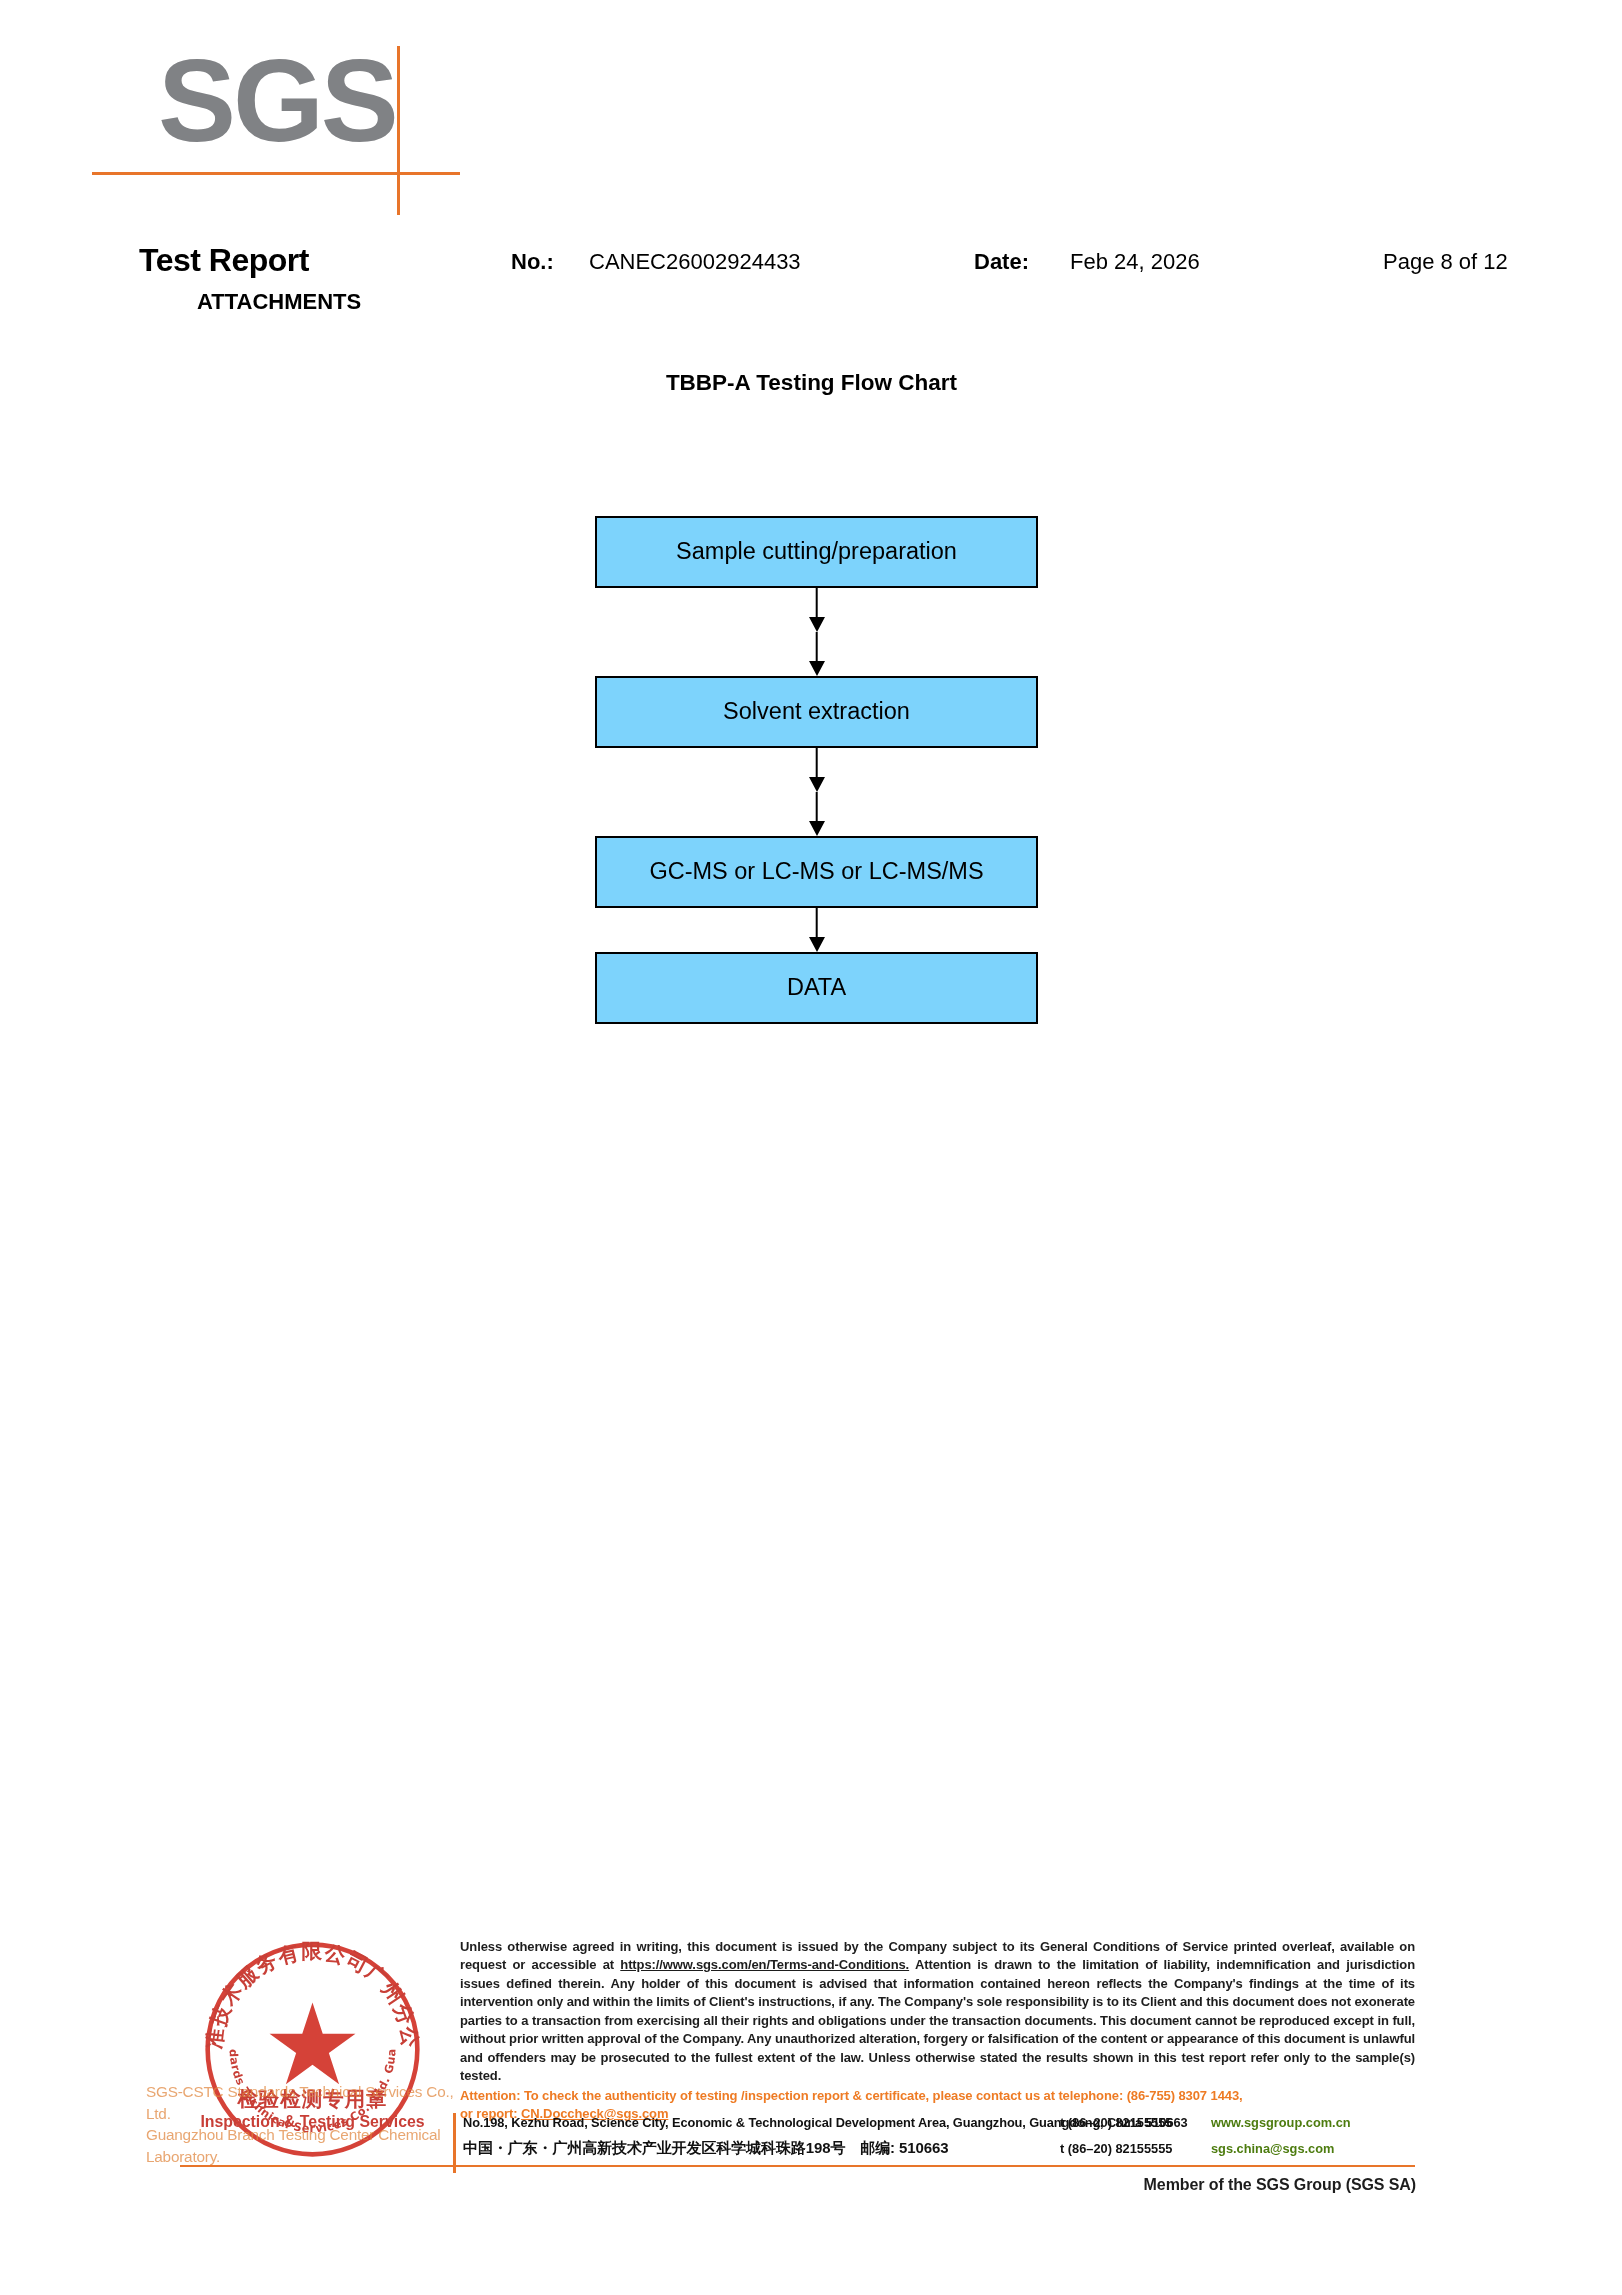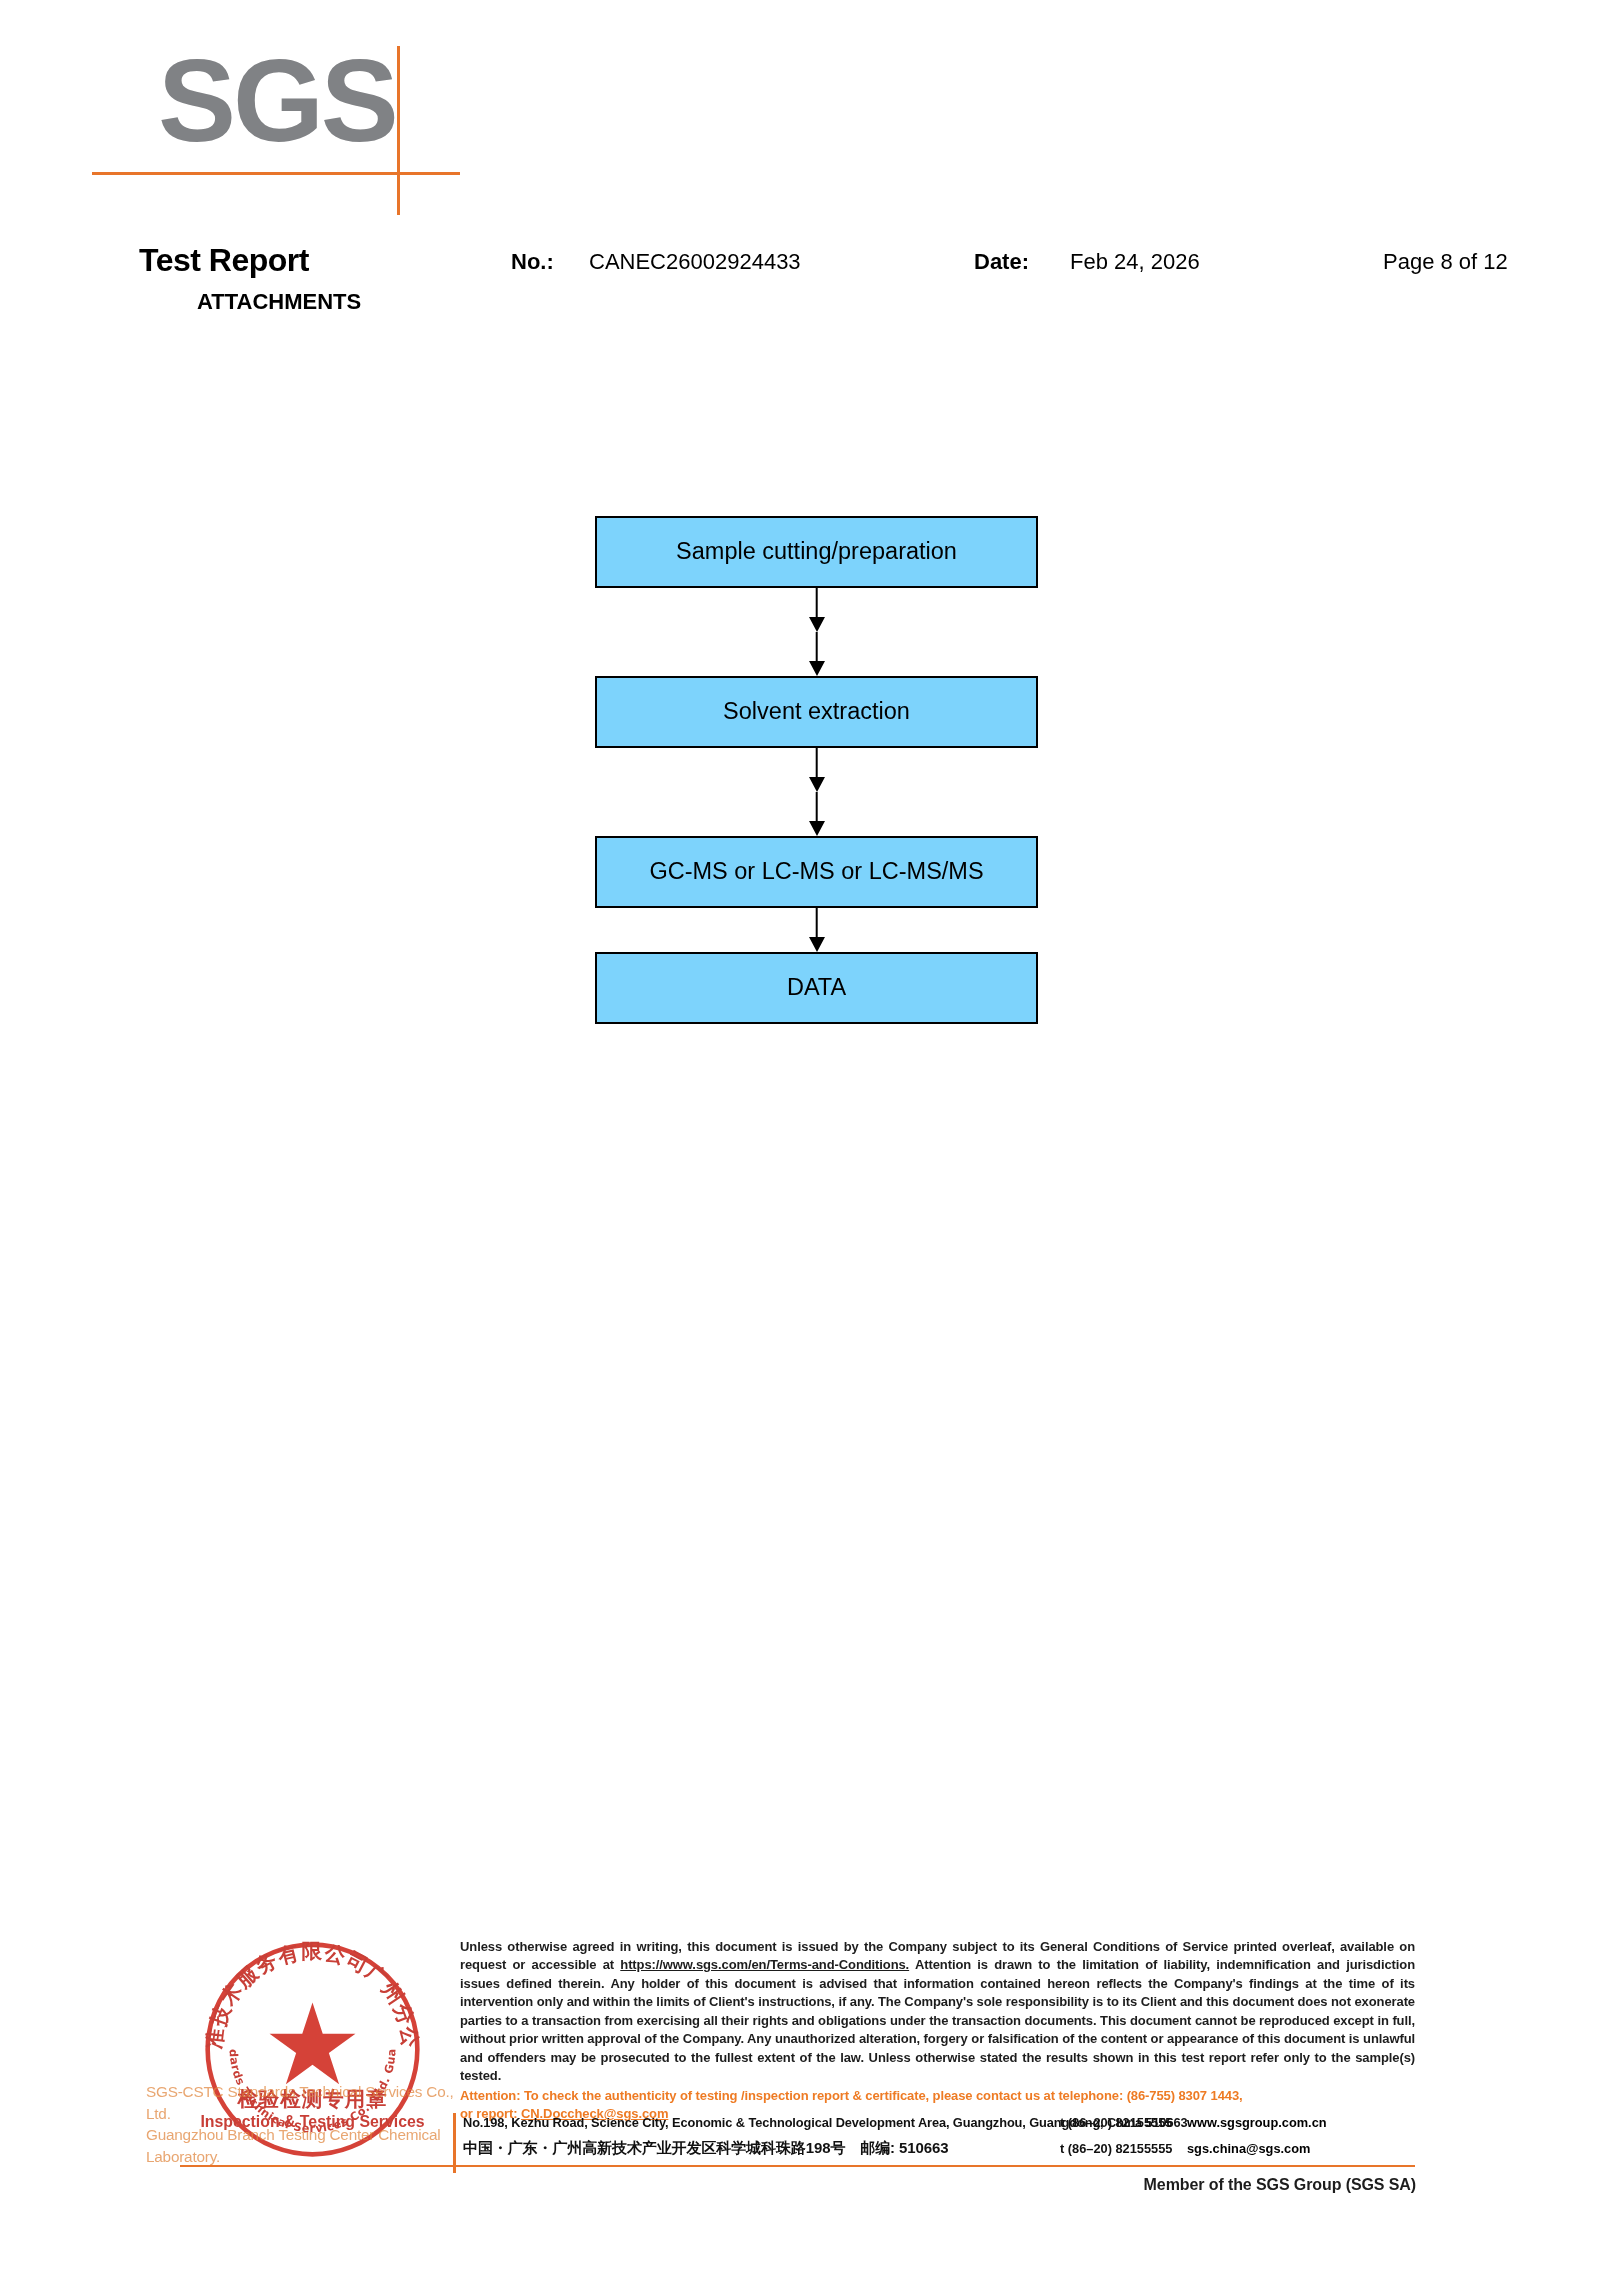--- a/index.html
+++ b/index.html
@@ -61,21 +61,21 @@
   .disc a{color:#1d1d1d;text-decoration:underline;}
   .disc .attn{display:block;color:#EE7B24;margin-top:1px;text-align:left;}
   .disc .attn u{text-decoration:underline;}
 
   .addr-vline{position:absolute;left:453px;top:2113px;width:2.6px;height:60px;background:#E8752A;}
   .addr{position:absolute;left:463px;top:2114px;width:956px;}
   .addr-row{position:relative;height:24.5px;}
   .addr-l{position:absolute;left:0;top:1px;font-size:12.8px;font-weight:700;letter-spacing:-0.1px;color:#111;}
   .addr-l.cn{font-size:15px;top:0;}
   .addr-t{position:absolute;left:597px;top:1px;font-size:12.8px;font-weight:700;color:#111;}
-  .addr-w{position:absolute;left:724px;top:1px;font-size:12.8px;font-weight:700;color:#000000;}
+  .addr-w{position:absolute;left:748px;top:1px;font-size:12.8px;font-weight:700;color:#4d7c0f;}
   .addr-row.cn .addr-t,.addr-row.cn .addr-w{top:2px;}
 
   .foot-rule{position:absolute;left:180px;top:2165px;width:1235px;height:2px;background:#E8752A;}
   .member{position:absolute;left:0;top:2176px;width:1416px;text-align:right;
           font-size:16px;font-weight:700;color:#1d1d1d;letter-spacing:-0.1px;}
 </style>
 </head>
 <body>
 
 <div class="page">
@@ -89,20 +89,21 @@
   <div class="hdr">
     <div class="hdr-title">Test Report</div>
     <div class="hdr-attach">ATTACHMENTS</div>
     <div class="hdr-nolabel">No.:</div>
     <div class="hdr-noval">CANEC26002924433</div>
     <div class="hdr-datelabel">Date:</div>
     <div class="hdr-dateval">Feb 24, 2026</div>
     <div class="hdr-page">Page 8 of 12</div>
   </div>
 
+  <div class="flow-title">TBBP-A Testing Flow Chart</div>
 
   <div class="flow">
     <div class="node">Sample cutting/preparation</div>
     <div class="conn">
         <span class="stem"></span>
         <span class="head"></span>
       </div>
     <div class="conn">
         <span class="stem"></span>
         <span class="head"></span>

